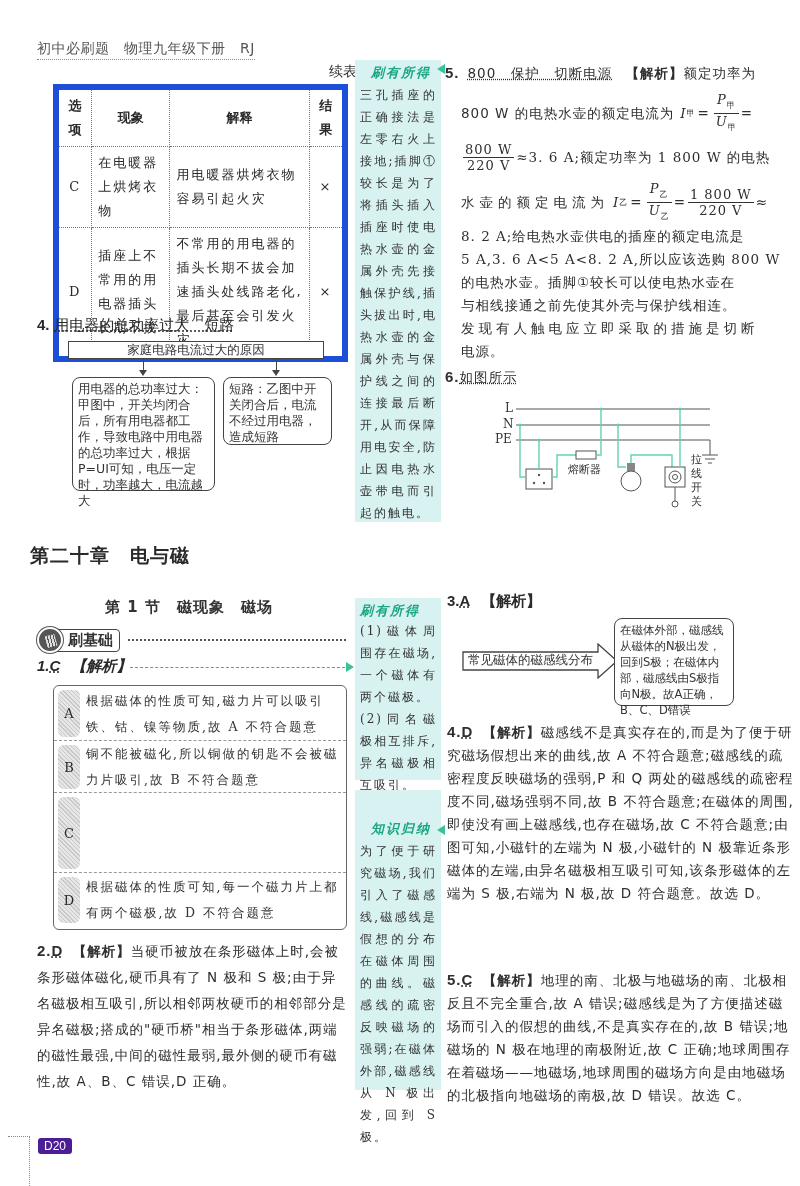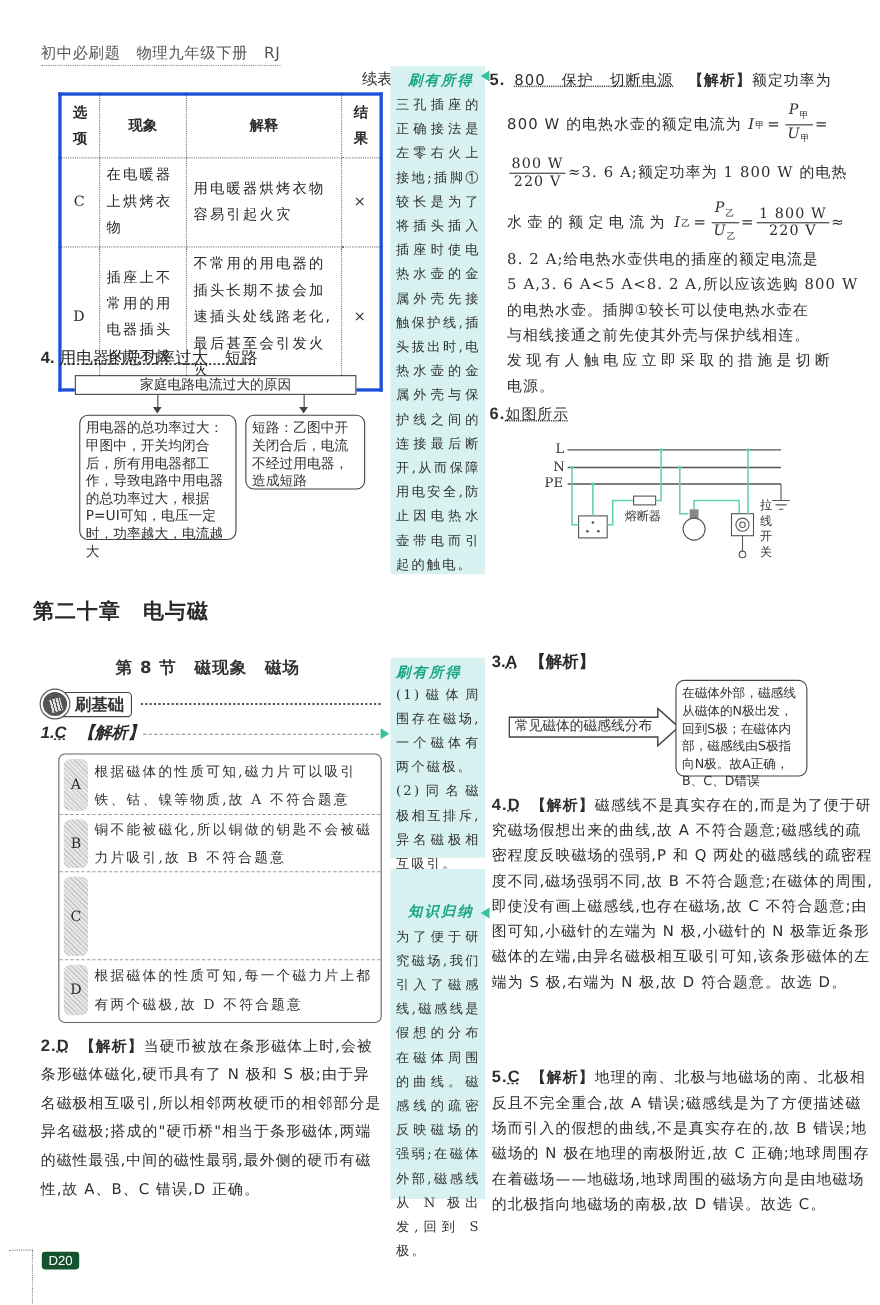--- a/index.html
+++ b/index.html
@@ -5,21 +5,21 @@
   * { box-sizing: border-box; margin: 0; padding: 0; }
   html, body { width: 800px; height: 1186px; background: #ffffff; overflow: hidden; }
   body { position: relative; font-family: "DejaVu Sans", sans-serif; color: #2a2a2a; }
   .abs { position: absolute; }
   .header-title { left: 37px; top: 40px; font-size: 14px; color: #555; border-bottom: 1px dotted #888; padding-bottom: 1px; white-space: nowrap; letter-spacing: 0.5px; }
   .cont-label { left: 290px; top: 63px; font-size: 14px; color: #333; margin-left: 39px; }
   table.opt { position: absolute; left: 53px; top: 84px; width: 295px; border-collapse: collapse; font-size: 13px; }
   table.opt td, table.opt th { border: 1px dotted #777; padding: 4px 6px; line-height: 24px; vertical-align: middle; letter-spacing: 2px; }
   table.opt th { font-weight: bold; text-align: center; letter-spacing: 0; height: 34px; }
   table.opt td.c { text-align: center; font-family: "DejaVu Serif", serif; }
-  table.opt { border: 3px solid #1d4ed8; }
+  table.opt { border: 6px solid #1d4ed8; }
   .q-num { font-weight: bold; font-family: "Liberation Sans", sans-serif; }
   .ans-u { text-decoration: underline; text-decoration-style: dotted; }
   .q4 { left: 37px; top: 316px; font-size: 15px; }
   .box { position: absolute; border: 1.5px solid #444; background: #fff; font-size: 12.5px; line-height: 16px; color: #333; }
   .box-rounded { border-radius: 8px; padding: 3px 5px; }
   .arrow-line { position: absolute; background: #444; width: 1px; }
   .arrow-head { position: absolute; width: 0; height: 0; border-left: 4px solid transparent; border-right: 4px solid transparent; border-top: 6px solid #444; }
   .sidebar { position: absolute; background: #d7f2f1; width: 86px; }
   .sb-title { color: #19a680; font-style: italic; font-weight: bold; font-size: 13px; font-family: "DejaVu Serif", serif; letter-spacing: 2px; }
   .sb-text { font-family: "DejaVu Serif", serif; font-size: 12px; line-height: 22px; color: #333; letter-spacing: 2px; text-align: justify; }
@@ -36,21 +36,21 @@
   .badge-icon { width: 26px; height: 26px; border-radius: 50%; background: #555; border: 2px solid #fff; box-shadow: 0 0 0 1px #555; position: relative; z-index: 2; }
   .badge-icon::after { content: ""; position: absolute; left: 7px; top: 6px; width: 10px; height: 12px; background: repeating-linear-gradient(90deg, #ddd 0 2px, #555 2px 3px); transform: rotate(-15deg); }
   .badge-label { margin-left: -6px; padding: 1px 6px 1px 10px; border: 1.5px solid #444; border-radius: 0 4px 4px 0; font-size: 15px; font-weight: bold; color: #333; background: #fff; }
   .dots-line { position: absolute; border-top: 2px dotted #555; height: 0; }
   .dash-line { position: absolute; border-top: 1px dashed #888; height: 0; }
   .opt-box { position: absolute; left: 53px; top: 685px; width: 294px; height: 245px; border: 1.5px solid #666; border-radius: 6px; }
   .opt-row { position: absolute; left: 0; width: 100%; border-bottom: 1px dashed #999; }
   .opt-row:last-child { border-bottom: none; }
   .opt-letter { position: absolute; left: 4px; width: 22px; border-radius: 6px; background: repeating-linear-gradient(45deg, #c8c8c8 0 1px, #e6e6e6 1px 3px); font-family: "DejaVu Serif", serif; font-size: 13px; display: flex; align-items: center; justify-content: center; }
   .opt-text { position: absolute; left: 32px; right: 6px; font-family: "DejaVu Serif", serif; font-size: 12.5px; line-height: 26px; letter-spacing: 2px; color: #333; }
-  .page-badge { position: absolute; left: 38px; top: 1138px; background: #14532d; color: #fff; font-size: 12px; padding: 1px 6px; border-radius: 3px; font-family: "Liberation Sans", sans-serif; }
+  .page-badge { position: absolute; left: 38px; top: 1138px; background: #4c1d95; color: #fff; font-size: 12px; padding: 1px 6px; border-radius: 3px; font-family: "Liberation Sans", sans-serif; }
   .corner-dots { position: absolute; left: 8px; top: 1136px; width: 22px; height: 50px; border-top: 1px dotted #888; border-right: 1px dotted #888; }
 </style>
 </head>
 <body>
 
 <div class="abs header-title">初中必刷题　物理九年级下册　RJ</div>
 <div class="abs cont-label">续表</div>
 
 <table class="opt">
   <tbody>
@@ -188,21 +188,21 @@
     <polyline points="190,72 190,14" fill="none" stroke="#5fd3b0" stroke-width="1.4"></polyline>
     <circle cx="190" cy="14" r="1.6" fill="#5fd3b0"></circle>
     <text x="201" y="68" font-size="11" fill="#333">拉</text>
     <text x="201" y="82" font-size="11" fill="#333">线</text>
     <text x="201" y="96" font-size="11" fill="#333">开</text>
     <text x="201" y="110" font-size="11" fill="#333">关</text>
   </svg>
 </div>
 
 <div class="abs chapter">第二十章　电与磁</div>
-<div class="abs section">第 8 节　磁现象　磁场</div>
+<div class="abs section">第 1 节　磁现象　磁场</div>
 
 <div class="basic-badge">
   <span class="badge-icon"></span>
   <span class="badge-label">刷基础</span>
 </div>
 <div class="dots-line" style="left:128px; top:639px; width:218px;"></div>
 
 <div class="abs" style="left:37px; top:657px; font-size:15px;font-style:italic;">
   <span class="q-num">1.</span><span class="q-num ans-u">C</span>
   <span style="font-weight:bold; margin-left:6px;">【解析】</span>

